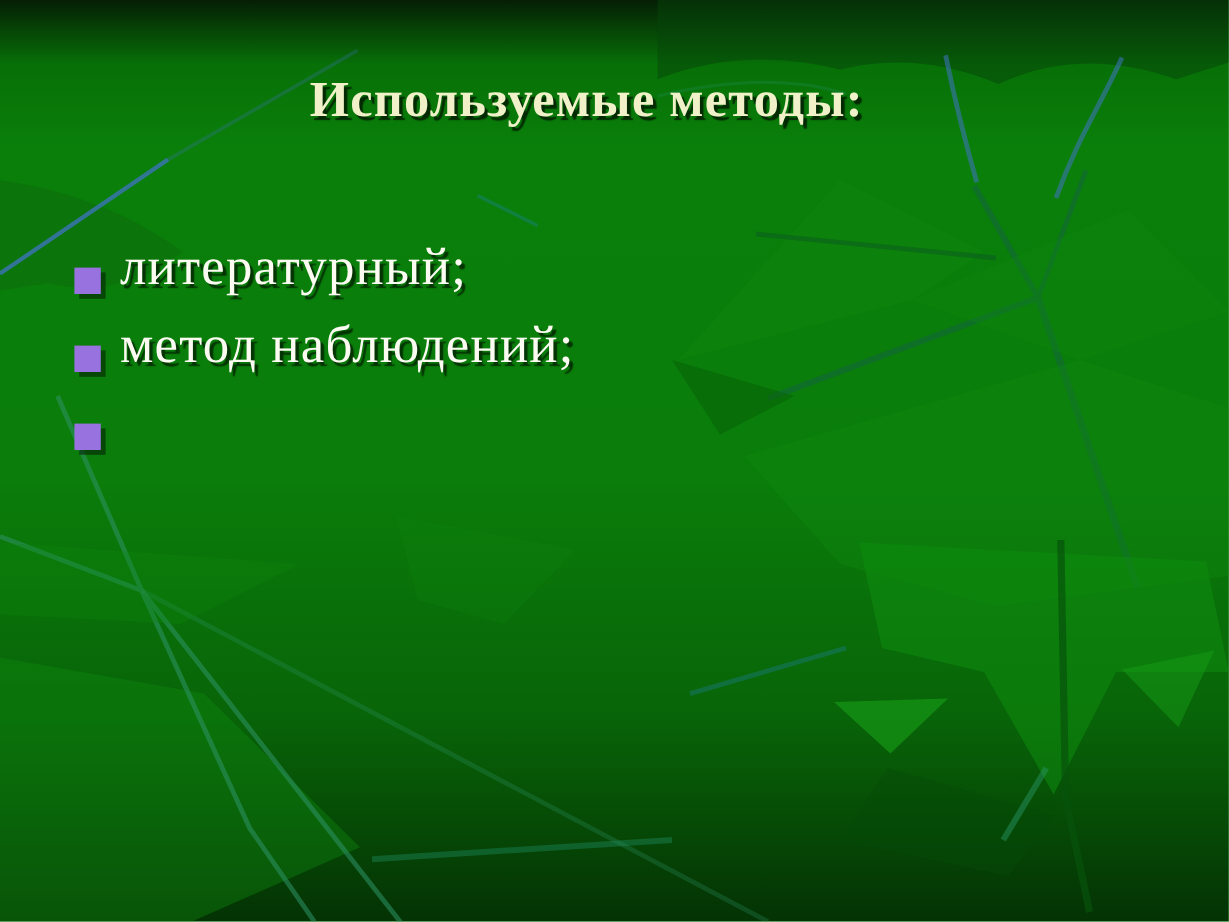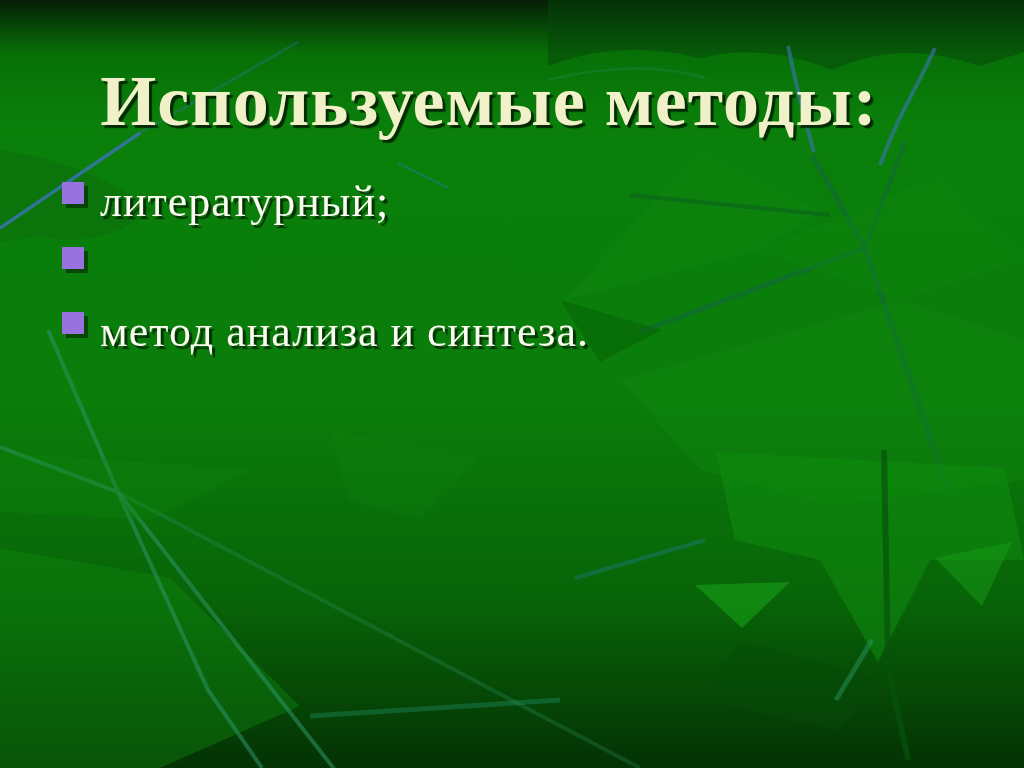--- a/index.html
+++ b/index.html
@@ -19,37 +19,37 @@
     inset: 0;
     width: 1024px; height: 768px;
     display: block;
   }
   .title {
     position: absolute;
     top: 60px; left: 0;
     width: 978px;
     margin: 0;
     text-align: center;
-    font-size: 72px;
+    font-size: 42px;
     font-weight: 700;
     letter-spacing: 1px;
     line-height: 1.15;
     color: var(--title-text, #f1f1c9);
     text-shadow: 3px 3px 1px rgba(4, 28, 4, 0.85);
     white-space: nowrap;
   }
   .bullets {
     position: absolute;
     top: 180px; left: 62px;
     margin: 0; padding: 0;
     list-style: none;
   }
   .bullets li {
     display: flex;
-    align-items: flex-start;
+    align-items: flex-end;
     height: 65px;
   }
   .sq {
     width: 22px; height: 22px;
     flex: 0 0 22px;
     margin-right: 16px;
     margin-top: 2px;
     background: var(--bullet-purple, #9872df);
     box-shadow: 4px 4px 0 rgba(3, 26, 3, 0.55);
   }
@@ -129,20 +129,20 @@
 
   <h1 class="title">Используемые методы:</h1>
 
   <ul class="bullets">
     <li>
       <span class="sq"></span>
       <span class="txt">литературный;</span>
     </li>
     <li>
       <span class="sq"></span>
+      <span class="txt">метод наблюдений;</span>
     </li>
     <li>
       <span class="sq"></span>
-      <span class="txt">метод анализа и синтеза.</span>
     </li>
   </ul>
 
 </div>
 
 </body></html>

